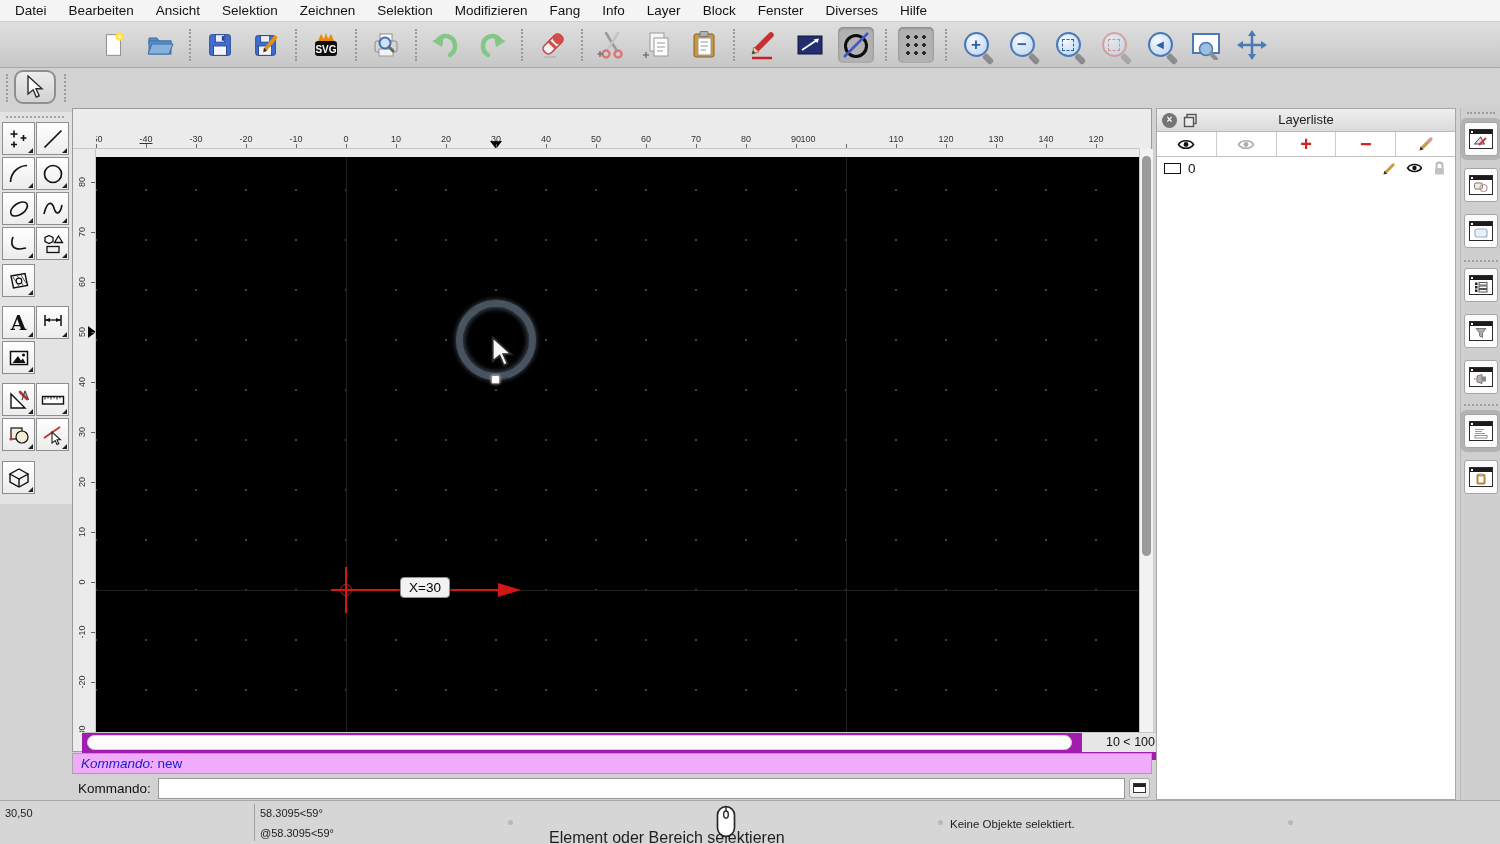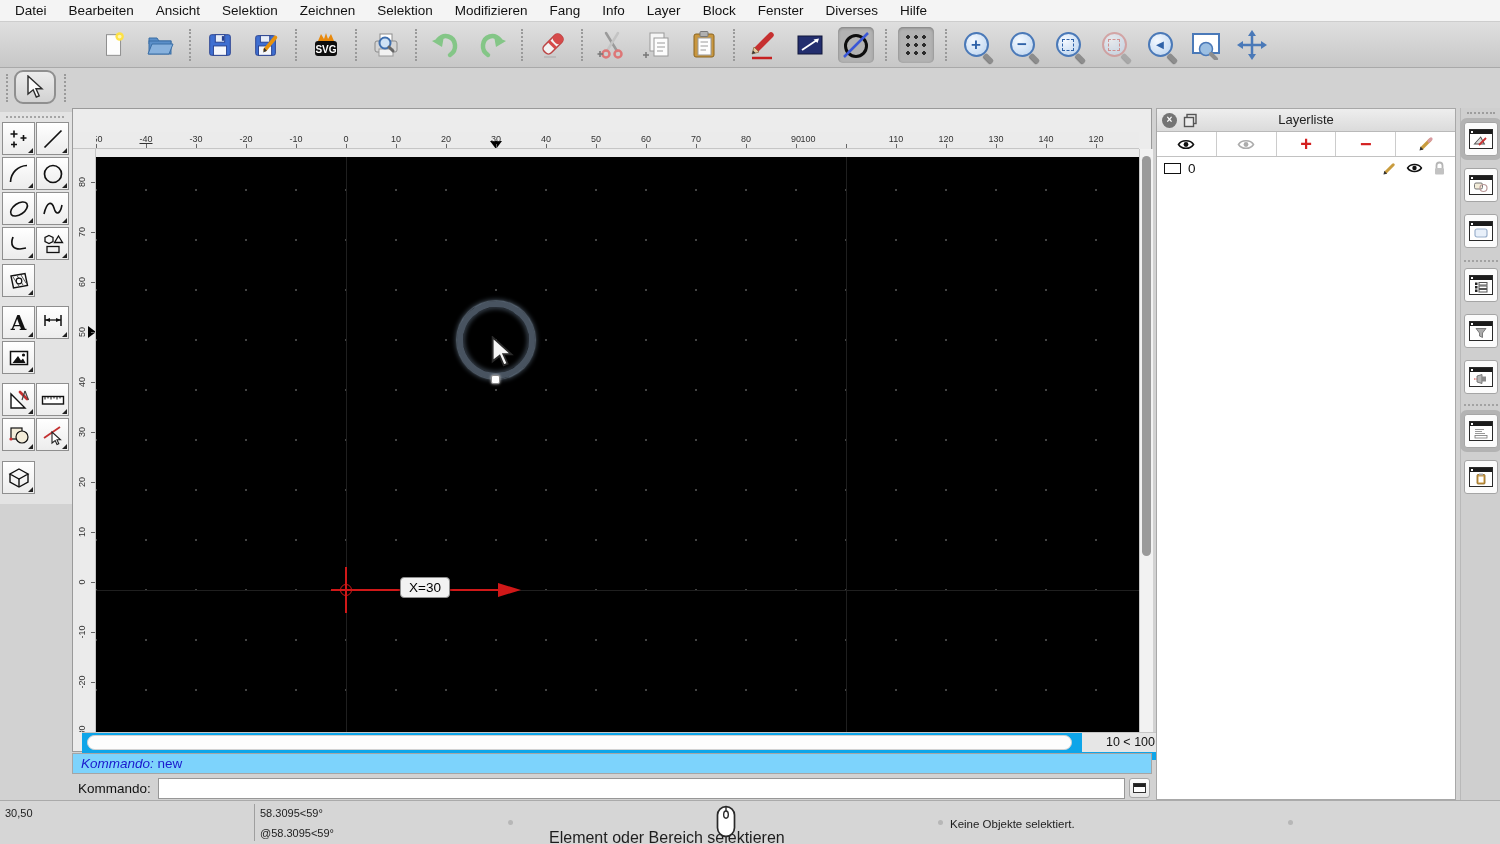--- a/index.html
+++ b/index.html
@@ -88,21 +88,21 @@
   .preview-circle { position:absolute; left:361px; top:144px; width:78px; height:78px; border-radius:50%;
                     border:6px solid rgba(132,152,174,.55);
                     box-shadow:0 0 4px 2px rgba(112,132,156,.45), inset 0 0 4px 2px rgba(112,132,156,.45),
                                0 0 1px 1px rgba(185,205,225,.35); }
   .node-handle { position:absolute; left:395px; top:218px; width:9px; height:9px; background:#fff;
                  border:1px solid #8a8a8a; border-radius:2px; box-shadow:0 0 3px rgba(255,255,255,.7); }
   .cursor-svg { position:absolute; left:394px; top:179px; }
 
   .vscroll { position:absolute; left:1066px; top:40px; width:14px; height:583px; background:#f2f2f2; border-left:1px solid #c6c6c6; }
   .vthumb { position:absolute; left:2px; top:7px; width:9px; height:400px; background:#9a9a9a; border-radius:5px; }
-  .bottombar { position:absolute; left:9px; top:623px; width:1080px; height:28px; background:#0ea5e9; border-top:1px solid #c6c6c6; }
+  .bottombar { position:absolute; left:9px; top:623px; width:1080px; height:28px; background:#a21caf; border-top:1px solid #c6c6c6; }
   .hthumb { position:absolute; left:5px; top:2px; height:15px; width:985px; background:#fdfdfd;
             border:1px solid #d2d2d2; border-radius:8px; }
   .grid-status { position:absolute; right:2px; top:0; width:78px; height:19px; background:#e6e6e6;
                  font-size:12.5px; text-align:right; line-height:19px; padding-right:5px; color:#111; }
 
   
   .layerpanel { position:absolute; left:1156px; top:108px; width:300px; height:692px; background:#fff; border:1px solid #a8a8a8; }
   .lp-header { position:relative; height:23px; background:linear-gradient(#eeeeee,#dbdbdb);
                border-bottom:1px solid #b9b9b9; text-align:center; font-size:13px; line-height:22px; color:#222; }
   .lp-close { position:absolute; left:5px; top:4px; width:15px; height:15px; border-radius:50%;
@@ -124,21 +124,21 @@
             border-radius:3px; display:flex; align-items:center; justify-content:center; }
   .rs-btn.active { box-shadow:0 0 0 4px #b3b3b3; }
   .rs-sep { position:absolute; left:3px; width:34px; border-top:2px dotted #a2a2a2; }
   .wicon { width:24px; height:20px; background:#fff; border:1px solid #2a2a2a; position:relative; overflow:hidden; }
   .wicon .bar { position:absolute; left:0; top:0; right:0; height:4px; background:#1b1b1b; }
   .wicon .bar::before { content:""; position:absolute; left:1px; top:1px; width:2px; height:2px; background:#fff; }
   .wicon .cont { position:absolute; left:0; top:4px; right:0; bottom:0; display:flex; align-items:center; justify-content:center; }
 
   
   .cmdarea { position:absolute; left:72px; top:753px; width:1080px; height:46px; }
-  .cmd-history { position:absolute; left:0; top:0; width:1080px; height:21px; background:#7dd3fc;
+  .cmd-history { position:absolute; left:0; top:0; width:1080px; height:21px; background:#f0abfc;
                  border:1px solid #a5a5a5; font-size:13.5px; padding:2px 8px 0; color:#1a1acd; }
   .cmd-history .lbl { font-style:italic; }
   .cmd-row { position:absolute; left:0; top:24px; width:1080px; height:22px; display:flex; align-items:center; }
   .cmd-lbl { font-size:13.5px; padding:0 7px 0 6px; color:#111; white-space:nowrap; }
   .cmd-input { flex:1; height:21px; border:1px solid #979797; background:#fff; font-size:13px; padding:0 5px;
                font-family:"Liberation Sans", sans-serif; outline:none; }
   .cmd-winbtn { width:21px; height:20px; margin:0 2px 0 4px; display:flex; align-items:center; justify-content:center;
                 background:linear-gradient(#ffffff,#e6e6e6); border:1px solid #a8a8a8; border-radius:3px; }
   .miniwin { width:13px; height:10px; border:1px solid #333; background:#fff; position:relative; }
   .miniwin::before { content:""; position:absolute; left:0; top:0; right:0; height:3px; background:#222; }

